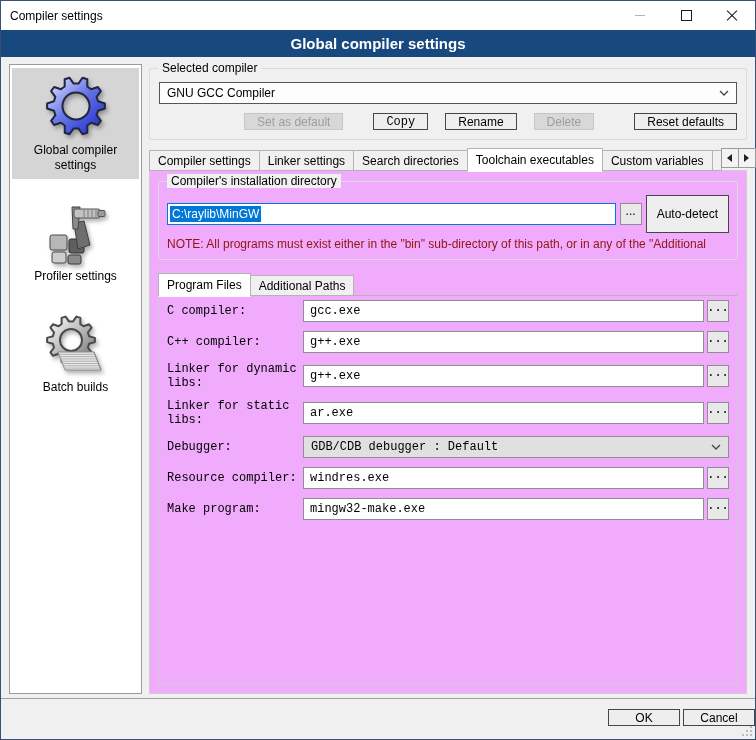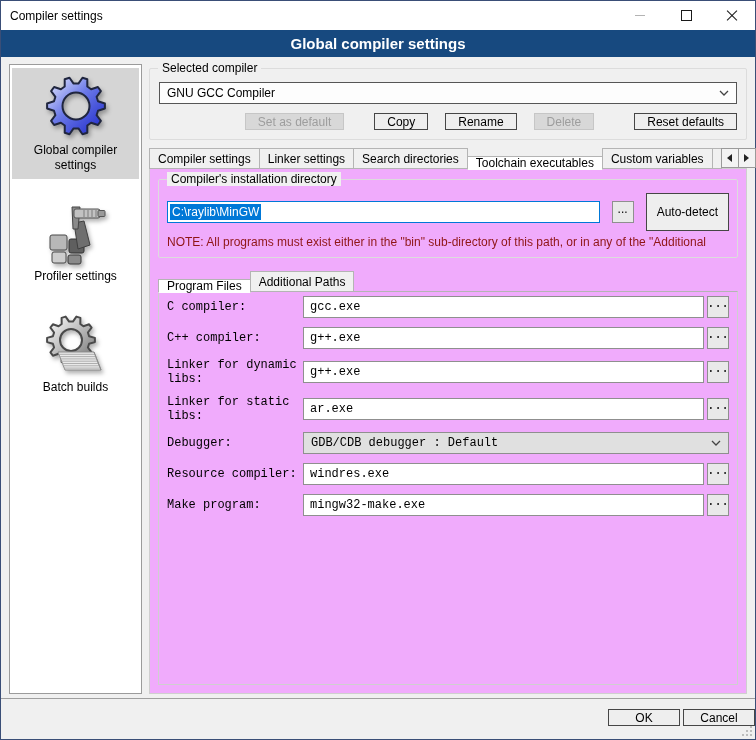--- a/index.html
+++ b/index.html
@@ -38,36 +38,36 @@
     display:flex;align-items:center;padding:0 7px;}
   .combo .val{flex:1;white-space:nowrap;overflow:hidden;}
   .combo-gray{background:#e0e0e0;border-color:#8f8f8f;}
   .chev{flex:none;width:10px;height:6px;}
   
   .btn{box-sizing:border-box;height:17px;background:#eee;border:1px solid #464646;
     display:inline-flex;align-items:center;justify-content:center;padding:0 12px;
     font-family:inherit;font-size:12px;white-space:nowrap;cursor:default;}
   .btn.disabled{background:#d8d8d8;border-color:#c6c6c6;color:#9d9d9d;}
   .btn-row{display:flex;justify-content:flex-end;align-items:center;margin-top:9px;gap:17px;}
-  .btn-row .gap-l{margin-left:13px;}
+  .btn-row .gap-l{margin-left:13px;font-family:Liberation Mono, monospace;}
   .btn-row .gap-xl{margin-left:23px;}
   
   .tabbar{flex:none;display:flex;align-items:flex-end;margin-top:8px;position:relative;z-index:2;}
   .tab{box-sizing:border-box;height:21px;padding:0 8px;background:#f0f0f0;border:1px solid #b4b4b4;
     margin-left:-1px;display:flex;align-items:center;white-space:nowrap;cursor:default;}
   .tab:first-child{margin-left:0;}
-  .tab.active{height:14px;background:#fff;border-bottom:1px solid #fff;margin-bottom:-1px;z-index:3;position:relative;}
+  .tab.active{height:24px;background:#fff;border-bottom:1px solid #fff;margin-bottom:-1px;z-index:3;position:relative;}
   .tab-cut{width:45px;overflow:hidden;padding-right:0;}
   .tab-arrows{margin-left:auto;align-self:flex-start;display:flex;}
   .arrowbtn{width:18px;height:20px;box-sizing:border-box;border:1px solid #9a9a9a;background:#f3f3f3;
     display:flex;align-items:center;justify-content:center;margin-left:-1px;}
   .notebook{flex:1;border:1px solid #cfcfcf;margin-top:-1px;background:#f0abfc;
     padding:10px 8px 8px;display:flex;flex-direction:column;min-height:0;position:relative;z-index:1;}
   .gb-install{flex:none;padding:13px 8px 2px 8px;}
-  .dir-row{display:flex;align-items:center;gap:12px;}
+  .dir-row{display:flex;align-items:center;gap:4px;}
   .path-input{flex:1;height:22px;box-sizing:border-box;border:1px solid #0078d7;background:#fff;
     display:flex;align-items:center;padding:0 2px;overflow:hidden;}
   .path-sel{background:#0078d7;color:#fff;padding:1px 2px;white-space:nowrap;}
   .btn-sm{box-sizing:border-box;width:22px;height:22px;background:#e9e9e9;border:1px solid #8f8f8f;
     display:inline-flex;align-items:center;justify-content:center;line-height:8px;padding:0 0 6px 0;}
   .btn-auto{height:38px;padding:0 10px;}
   .note{color:#8f1515;margin:4px 0 6px;white-space:nowrap;overflow:hidden;}
   .subtabbar{flex:none;display:flex;align-items:flex-end;margin-top:13px;position:relative;z-index:2;}
   .subpanel{flex:1;border:1px solid #cfcfcf;border-top-color:#b4b4b4;margin-top:-1px;
     padding:4px 8px 8px;display:flex;flex-direction:column;min-height:0;font-family:Liberation Mono, monospace;}

